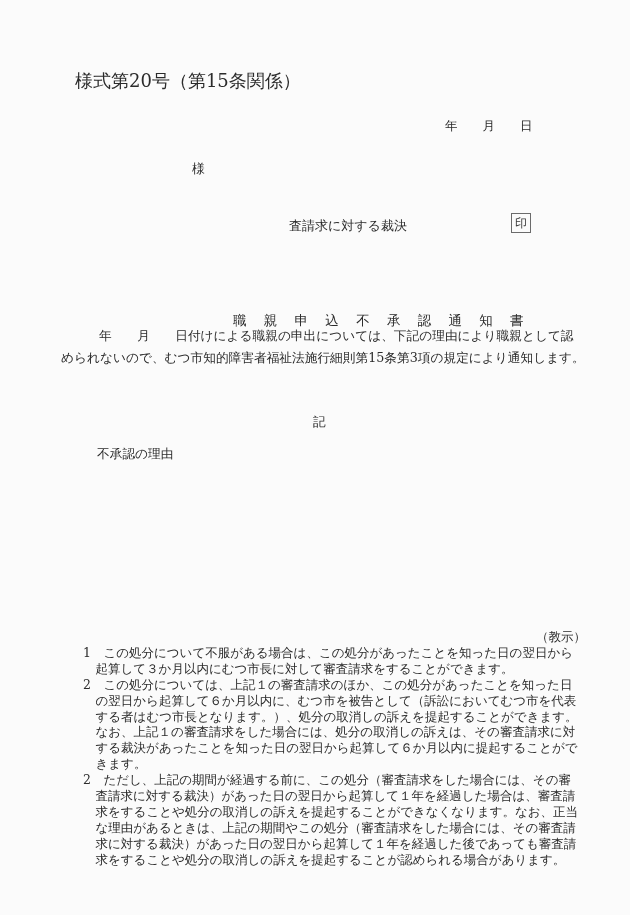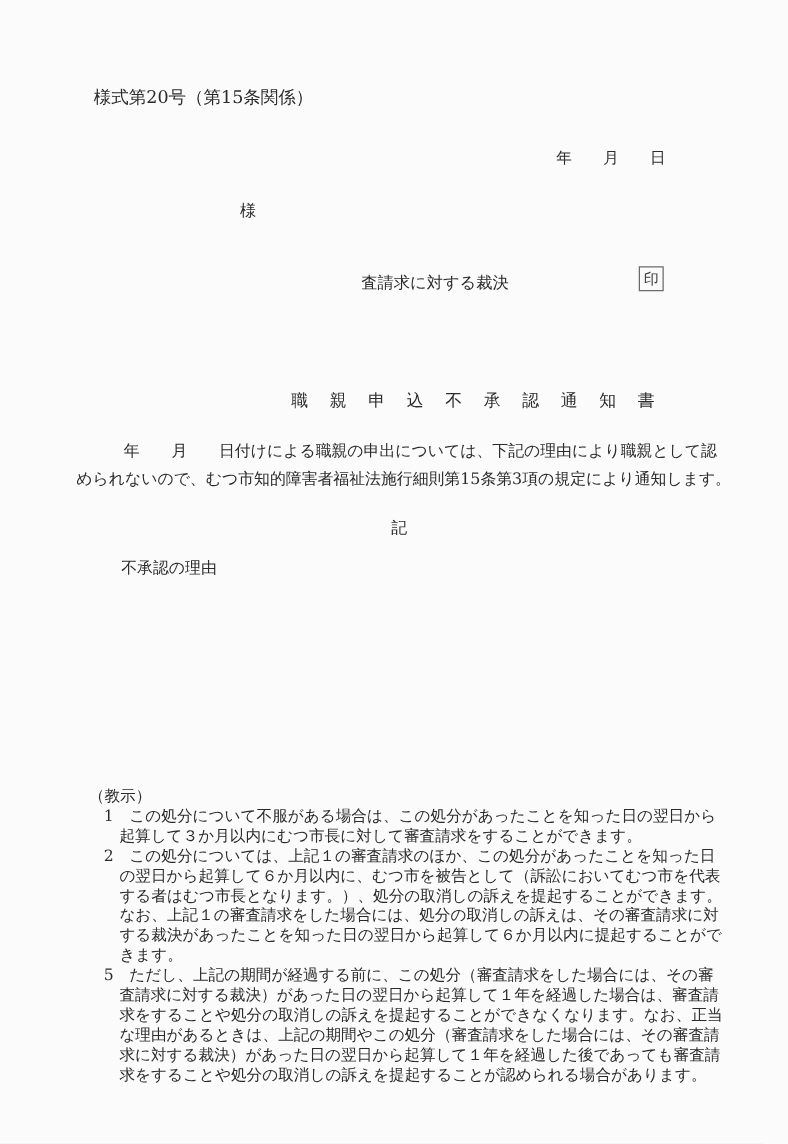--- a/index.html
+++ b/index.html
@@ -14,21 +14,21 @@
     margin: 0 auto;
     background: #fbfbfb;
     color: #2b2b2b;
     font-family: "DejaVu Serif", "Liberation Serif", serif;
     overflow: hidden;
   }
   .form-number {
     position: absolute;
     left: 75px;
     top: 69px;
-    font-size: 14px;
+    font-size: 18px;
   }
   .date-line {
     position: absolute;
     left: 445px;
     top: 101px;
     font-size: 12.5px;
     margin-top: 17px;
   }
   .addressee {
     position: absolute;
@@ -65,21 +65,20 @@
     margin-top: 36px;
   }
   .body-text {
     position: absolute;
     left: 61px;
     top: 325px;
     width: 520px;
     font-size: 12.7px;
     line-height: 21.5px;
     white-space: pre;
-    margin-top: 25px;
   }
   .ki-marker {
     position: absolute;
     left: 313px;
     top: 414px;
     font-size: 12.7px;
   }
   .reason-label {
     position: absolute;
     left: 97px;
@@ -89,20 +88,21 @@
   .notice {
     position: absolute;
     left: 71px;
     top: 629px;
     width: 515px;
     font-size: 12.5px;
     line-height: 15.9px;
   }
   .notice-heading {
     white-space: pre;
+    text-align: right;
   }
   .notice-item {
     padding-left: 12px;
     white-space: pre;
   }
 </style>
 </head>
 <body>
 
 <div class="page">
@@ -131,21 +131,21 @@
   <div class="notice">
     <div class="notice-heading">（教示）</div>
     <div class="notice-item">1　この処分について不服がある場合は、この処分があったことを知った日の翌日から
 　起算して３か月以内にむつ市長に対して審査請求をすることができます。</div>
     <div class="notice-item">2　この処分については、上記１の審査請求のほか、この処分があったことを知った日
 　の翌日から起算して６か月以内に、むつ市を被告として（訴訟においてむつ市を代表
 　する者はむつ市長となります。）、処分の取消しの訴えを提起することができます。
 　なお、上記１の審査請求をした場合には、処分の取消しの訴えは、その審査請求に対
 　する裁決があったことを知った日の翌日から起算して６か月以内に提起することがで
 　きます。</div>
-    <div class="notice-item">5　ただし、上記の期間が経過する前に、この処分（審査請求をした場合には、その審
+    <div class="notice-item">2　ただし、上記の期間が経過する前に、この処分（審査請求をした場合には、その審
 　査請求に対する裁決）があった日の翌日から起算して１年を経過した場合は、審査請
 　求をすることや処分の取消しの訴えを提起することができなくなります。なお、正当
 　な理由があるときは、上記の期間やこの処分（審査請求をした場合には、その審査請
 　求に対する裁決）があった日の翌日から起算して１年を経過した後であっても審査請
 　求をすることや処分の取消しの訴えを提起することが認められる場合があります。</div>
   </div>
 
 </div>
 
 </body></html>

